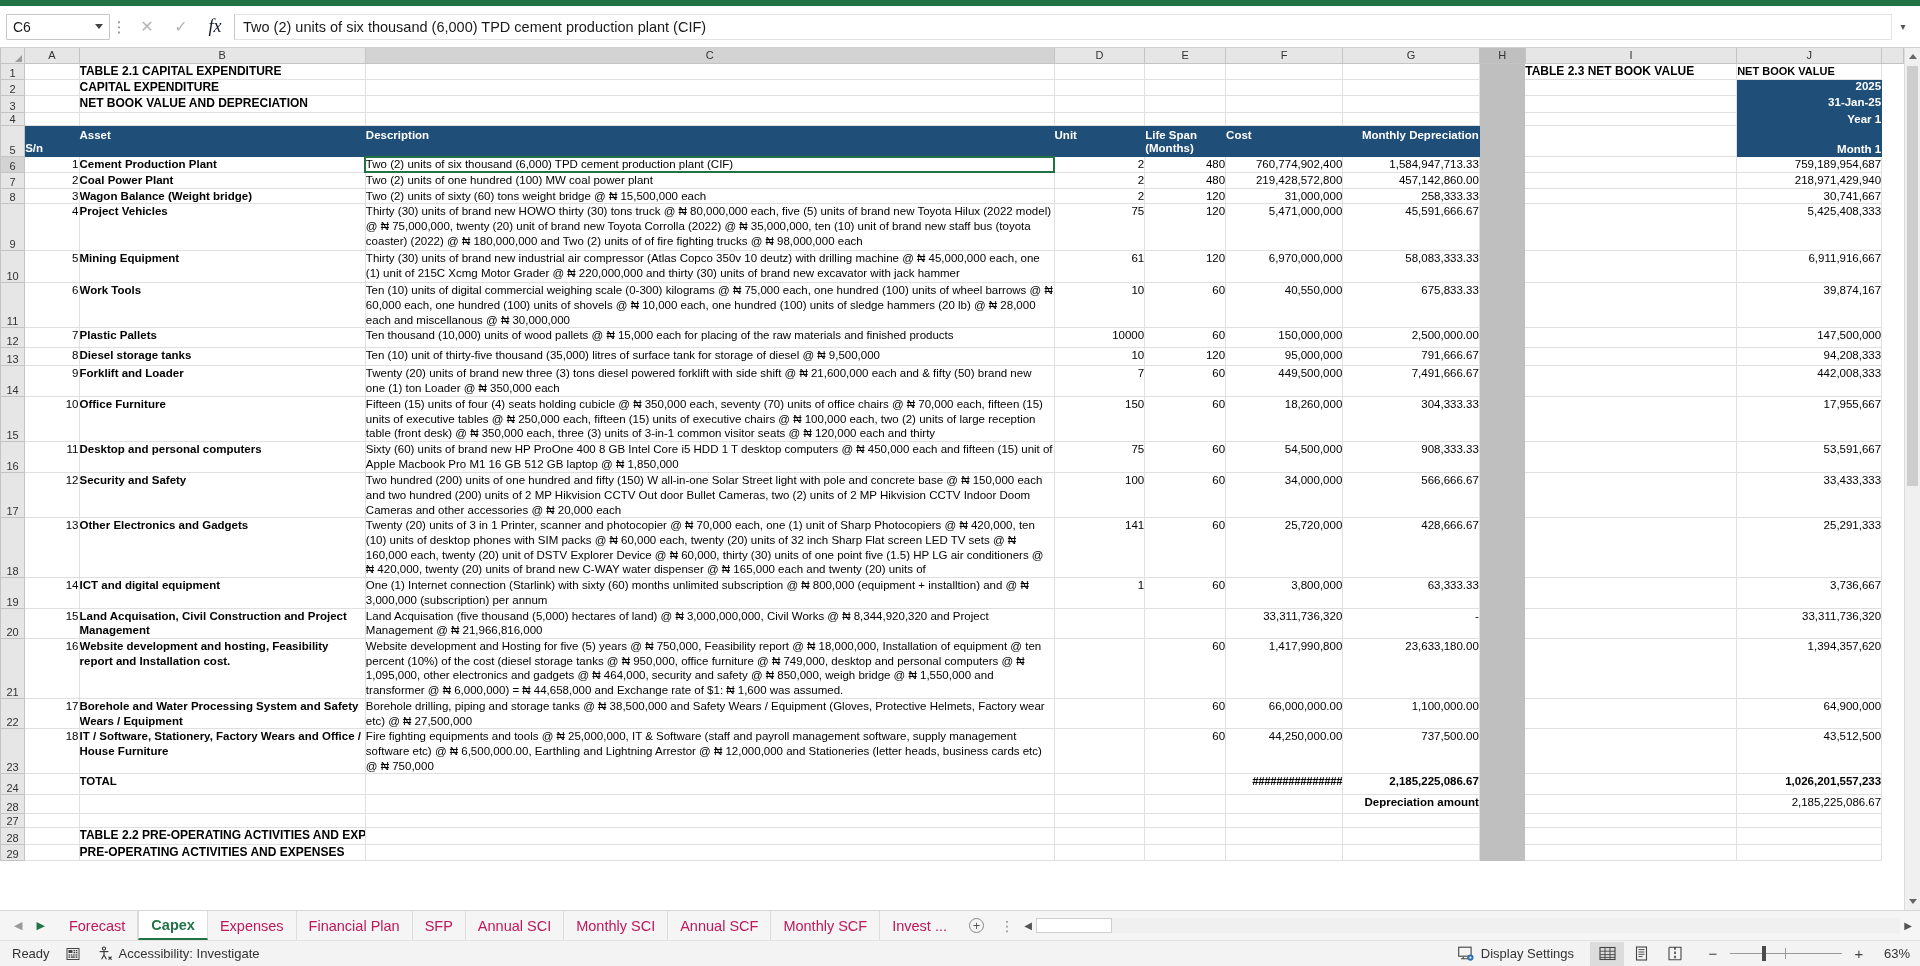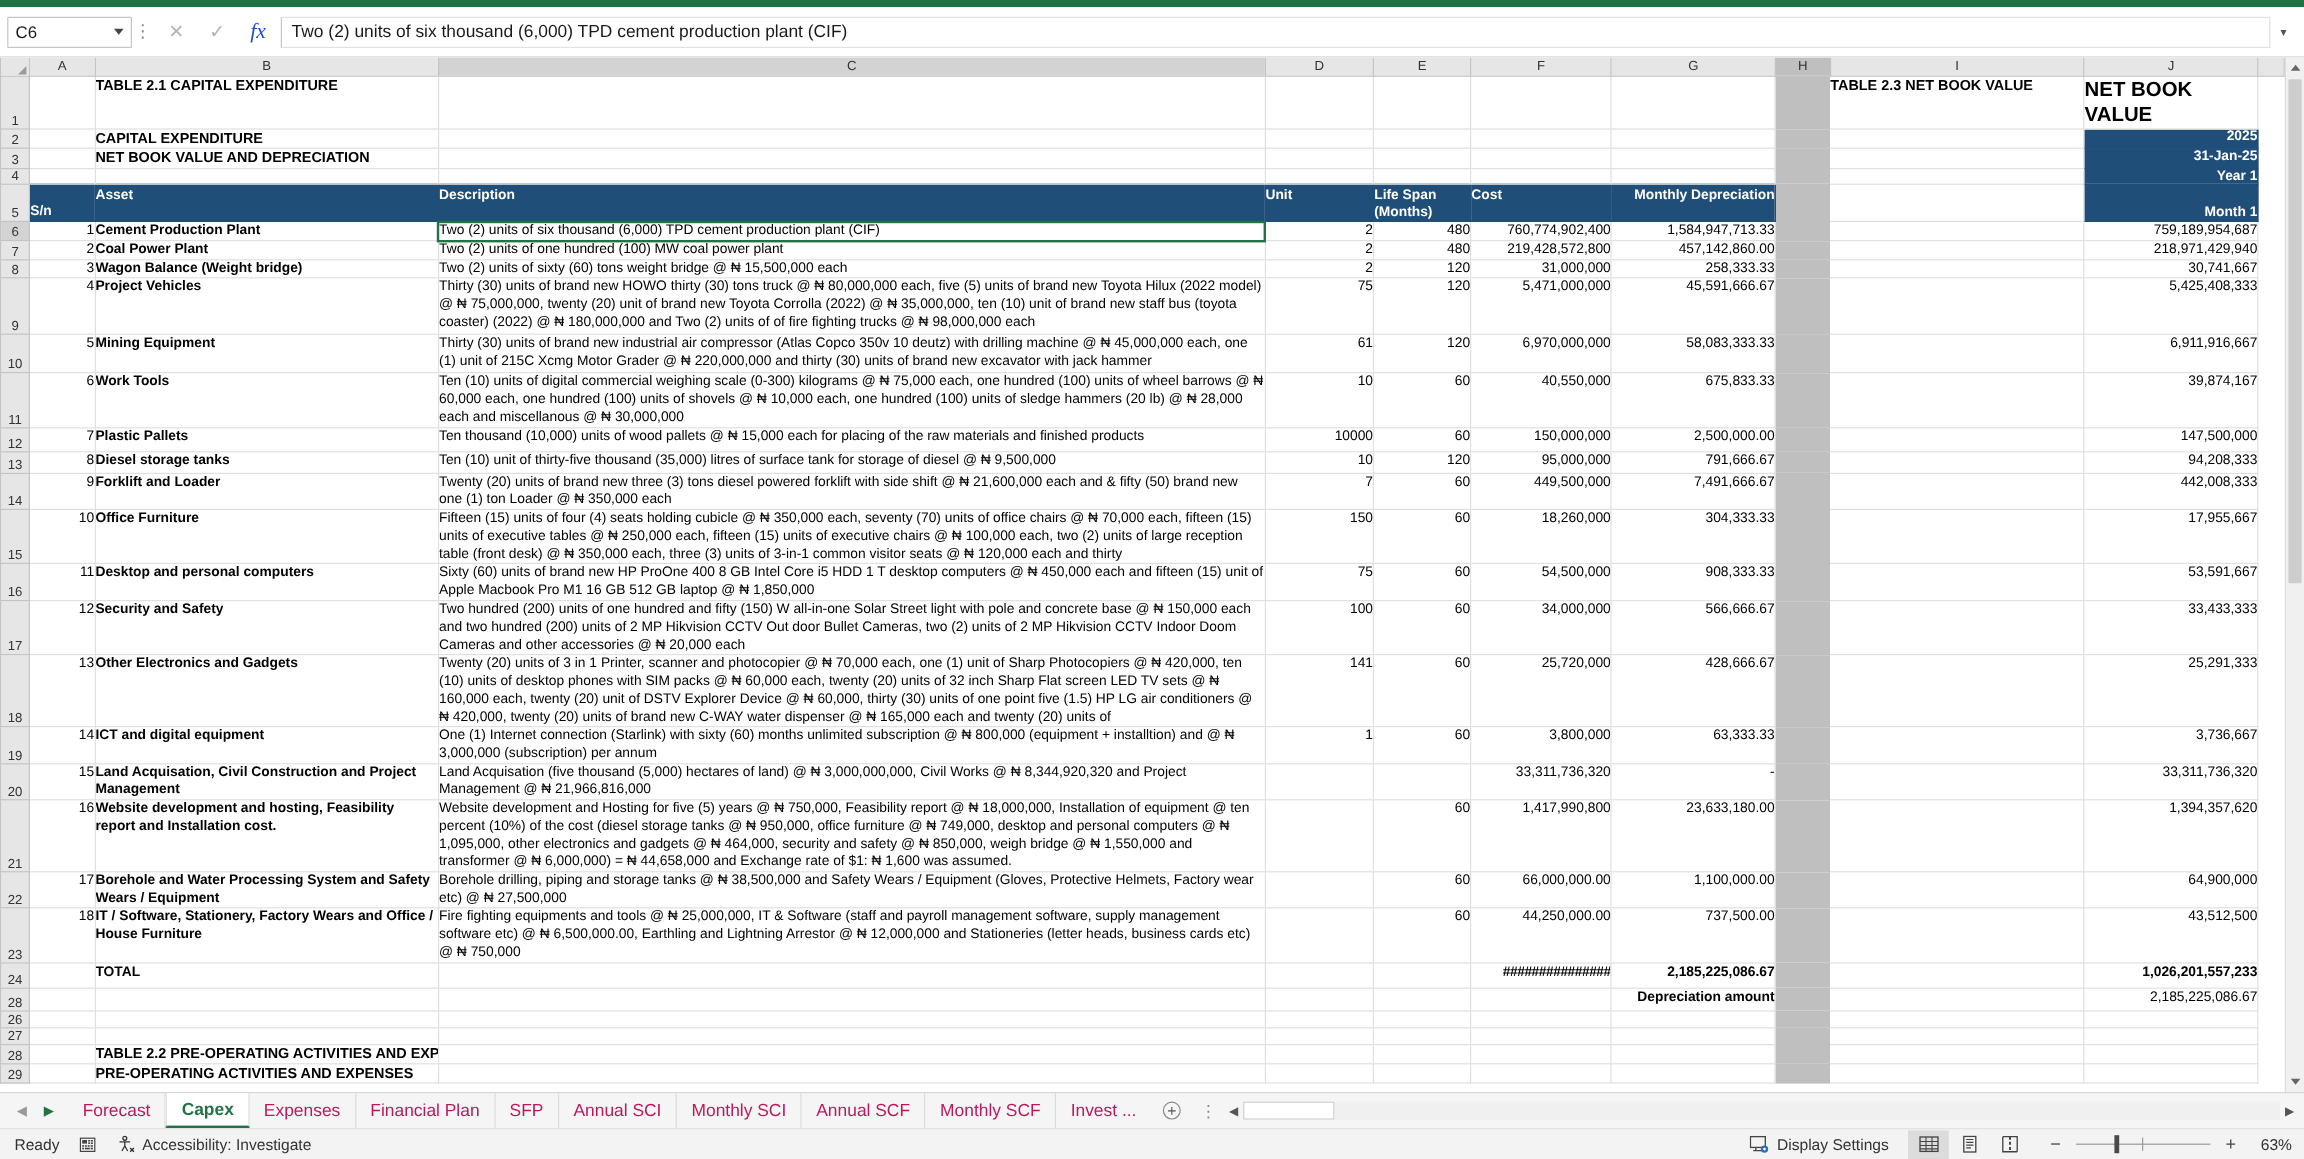--- a/index.html
+++ b/index.html
@@ -22,21 +22,21 @@
   .namebox {
     width: 104px; height: 26px; border: 1px solid #c6c6c6; background:#fff;
     display: flex; align-items: center; padding: 0 6px; font-size: 14px; color: #1a1a1a;
     position: relative; border-radius: 1px;
   }
   .namebox .nbtext { flex: 1; }
   .caret-down { width: 0; height: 0; border-left: 4px solid transparent; border-right: 4px solid transparent; border-top: 5px solid #444; }
   .dots-vert { width: 18px; text-align:center; color:#888; font-size: 15px; letter-spacing:0; line-height: 1; }
   .fbtns { display: flex; align-items: center; gap: 0px; margin-left: 2px; }
   .fbtn { width: 34px; height: 26px; display:flex; align-items:center; justify-content:center; color:#b4b4b4; font-size: 16px; }
-  .fbtn.fx { color:#1d4ed8; font-style: italic; font-family: "Liberation Serif", serif; font-size: 18px; }
+  .fbtn.fx { color:#0f172a; font-style: italic; font-family: "Liberation Serif", serif; font-size: 18px; }
   .fbar {
     flex: 1; height: 26px; border: 1px solid #e2e2e2; border-left: 1px solid #c6c6c6;
     background: #fff; display:flex; align-items:center; padding: 0 8px;
     font-size: 14.5px; color: #1a1a1a; margin-left: 2px;
   }
   .fbar-expand { width: 22px; height: 26px; display:flex; align-items:center; justify-content:center; color:#555; font-size: 10px; }
 
   
   .gridwrap { position: relative; flex: 1; overflow: hidden; background:#fff; }
   table.grid { border-collapse: collapse; table-layout: fixed; width: 1904px; }
@@ -217,21 +217,21 @@
         <td class="rowh">1</td>
         <td class="c blank"></td>
         <td class="c bold bk-t" style="font-size:12px;">TABLE 2.1 CAPITAL EXPENDITURE</td>
         <td class="c bk-t"></td>
         <td class="c blank"></td>
         <td class="c blank"></td>
         <td class="c blank"></td>
         <td class="c blank"></td>
         <td class="grey"></td>
         <td class="c bold" style="font-size:12px;">TABLE 2.3 NET BOOK VALUE</td>
-        <td class="c bold" style="font-size:17px;margin-left:40px;">NET BOOK VALUE</td>
+        <td class="c bold" style="font-size:11px;margin-left:40px;">NET BOOK VALUE</td>
         <td class="nogrid"></td>
       </tr>
 
       <tr>
         <td class="rowh">2</td>
         <td class="c blank"></td>
         <td class="c bold" style="font-size:12px;margin-left:38px;">CAPITAL EXPENDITURE</td>
         <td class="c"></td>
         <td class="c blank"></td>
         <td class="c blank"></td>
@@ -584,34 +584,20 @@
         <td class="c bk-t"></td>
         <td class="c bk-t"></td>
         <td class="c bk-t"></td>
         <td class="c num bold bk-t mid">Depreciation amount</td>
         <td class="grey"></td>
         <td class="c bk-t"></td>
         <td class="c num bk-t mid">2,185,225,086.67</td>
         <td class="nogrid"></td>
       </tr>
 
-      <tr style="height:14px">
-        <td class="rowh">26</td>
-        <td class="c bk-l"></td>
-        <td class="c"></td>
-        <td class="c"></td>
-        <td class="c"></td>
-        <td class="c"></td>
-        <td class="c"></td>
-        <td class="c"></td>
-        <td class="grey"></td>
-        <td class="c"></td>
-        <td class="c"></td>
-        <td class="nogrid"></td>
-      </tr>
 
       <tr style="height:14px">
         <td class="rowh">27</td>
         <td class="c bk-l"></td>
         <td class="c"></td>
         <td class="c"></td>
         <td class="c"></td>
         <td class="c"></td>
         <td class="c"></td>
         <td class="c"></td>

